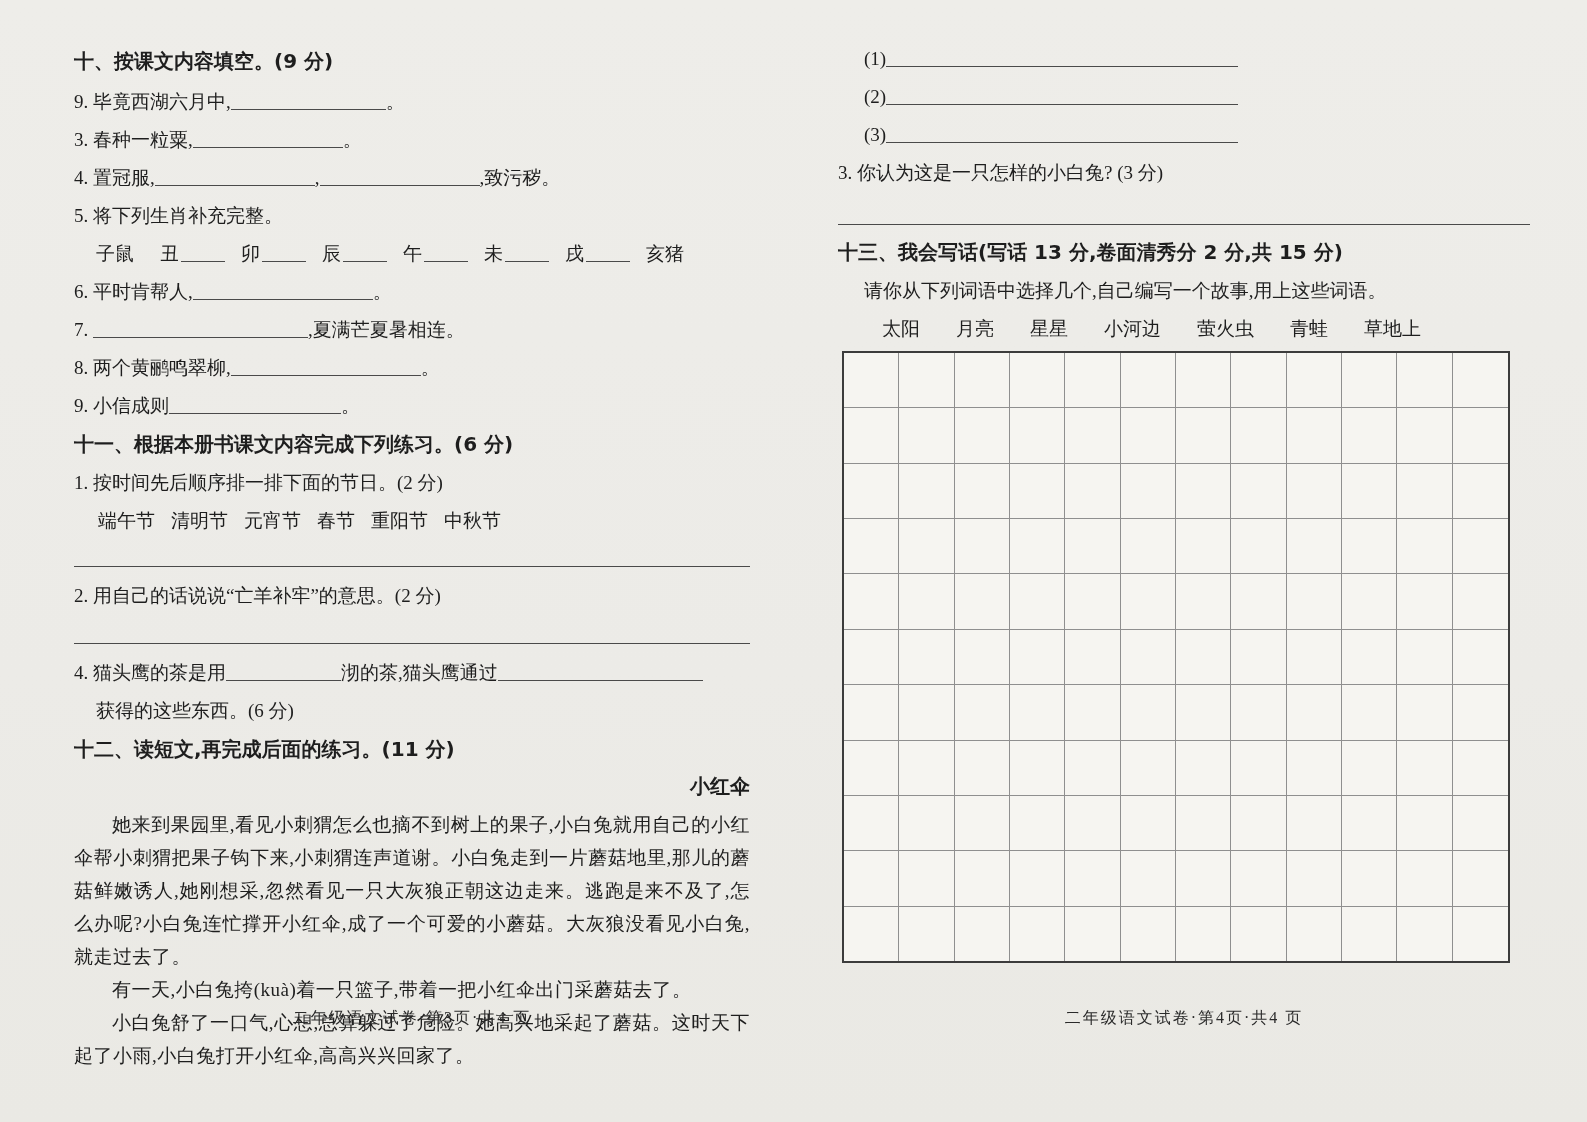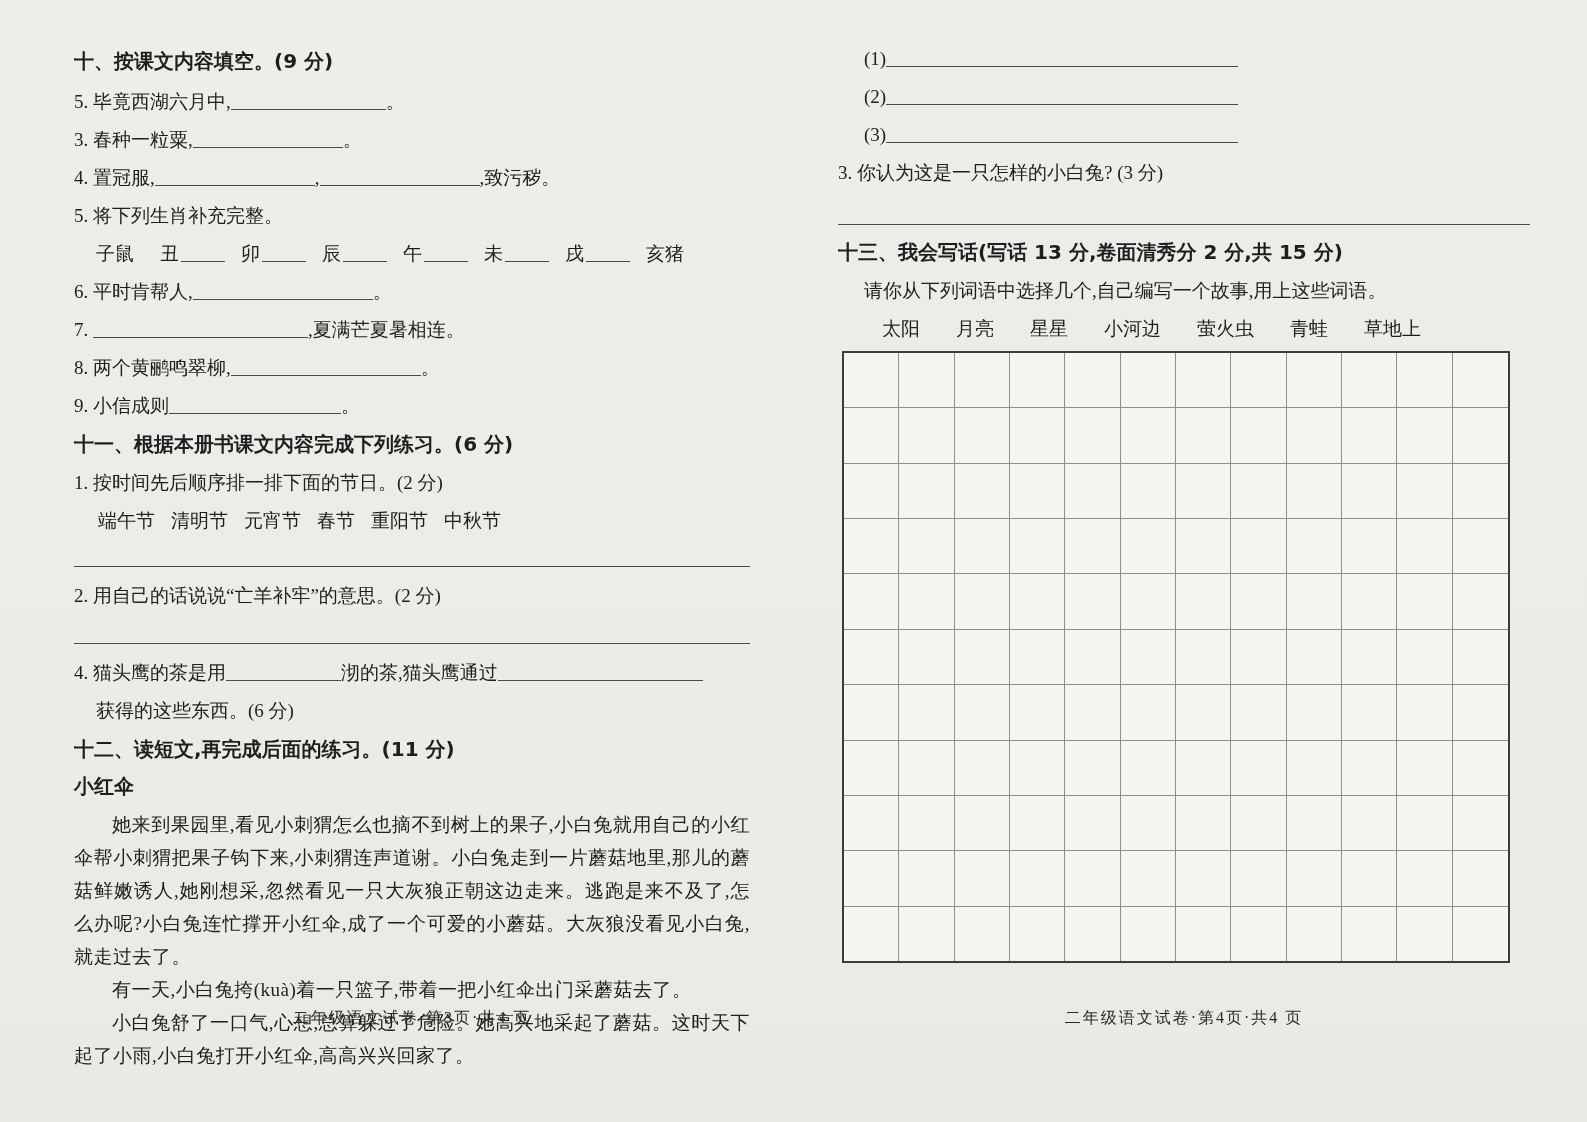--- a/index.html
+++ b/index.html
@@ -18,40 +18,40 @@
   .blank{display:inline-block;border-bottom:1.5px solid #4a4a4a;height:15px;vertical-align:-2px;}
   .answer-line{border-bottom:1.5px solid #4a4a4a;height:22px;margin:2px 0 16px;}
   .spread{display:flex;align-items:baseline;}
   .festivals{gap:16px;padding-left:24px;font-size:19px;margin:0 0 10px;}
   .words{gap:36px;padding-left:44px;font-size:19px;margin:0 0 9px;}
   .zodiac{font-size:19px;margin:0 0 12px;padding-left:22px;white-space:nowrap;}
   .zodiac .zb{width:44px;margin-right:16px;}
   .zodiac .zl{margin-right:2px;}
   .story p{font-size:19px;line-height:33px;margin:0;text-indent:2em;text-align:justify;
            letter-spacing:.5px;}
-  .story-title{text-align:left;font-weight:bold;font-size:20px;margin:0 0 8px;}
+  .story-title{text-align:right;font-weight:bold;font-size:20px;margin:0 0 8px;}
   .writing-grid{display:grid;border:2px solid #3c3c3c;width:668px;height:612px;
                 margin:6px 0 0 4px;background:#f6f5f1;box-sizing:border-box;}
   .gcell{border-right:1px solid #8f8f8f;border-bottom:1px solid #8f8f8f;}
   .footer{position:absolute;top:1008px;font-size:16px;letter-spacing:2px;text-align:center;
           color:#2a2a2a;}
   .footer-left{left:74px;width:676px;}
   .footer-right{left:838px;width:692px;}
 </style>
 </head>
 <body>
 
 <div class="sheet">
 
   <div class="page page-left">
 
     <div class="sec-title">十、按课文内容填空。(9 分)</div>
 
     <div class="q">
-      <span>5. 毕竟西湖六月中,</span><span class="blank" style="width:155px"></span><span>。</span>
+      <span>9. 毕竟西湖六月中,</span><span class="blank" style="width:155px"></span><span>。</span>
     </div>
 
 
     <div class="q">
       <span>3. 春种一粒粟,</span><span class="blank" style="width:150px"></span><span>。</span>
     </div>
 
     <div class="q">
       <span>4. 置冠服,</span><span class="blank" style="width:160px"></span><span>,</span><span class="blank" style="width:160px"></span><span>,致污秽。</span>
     </div>

